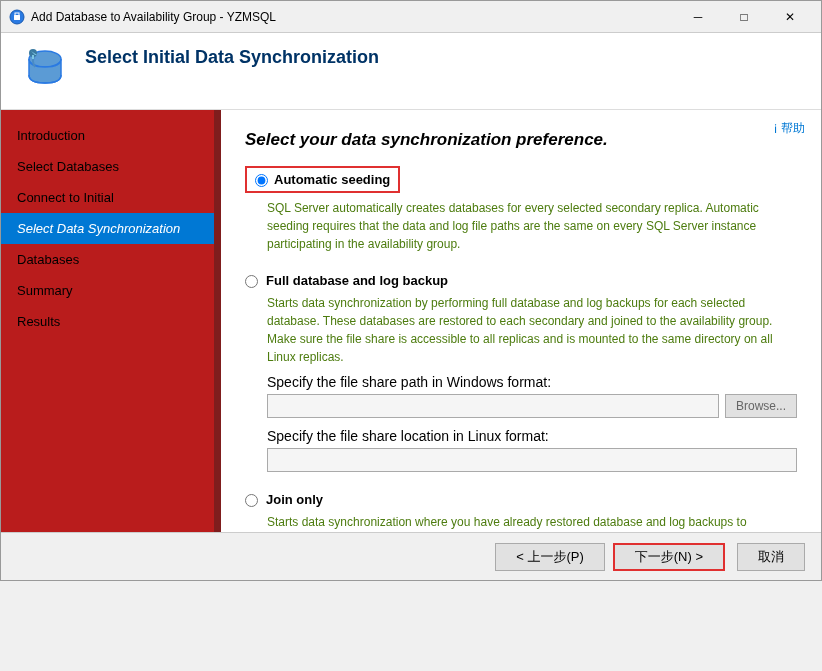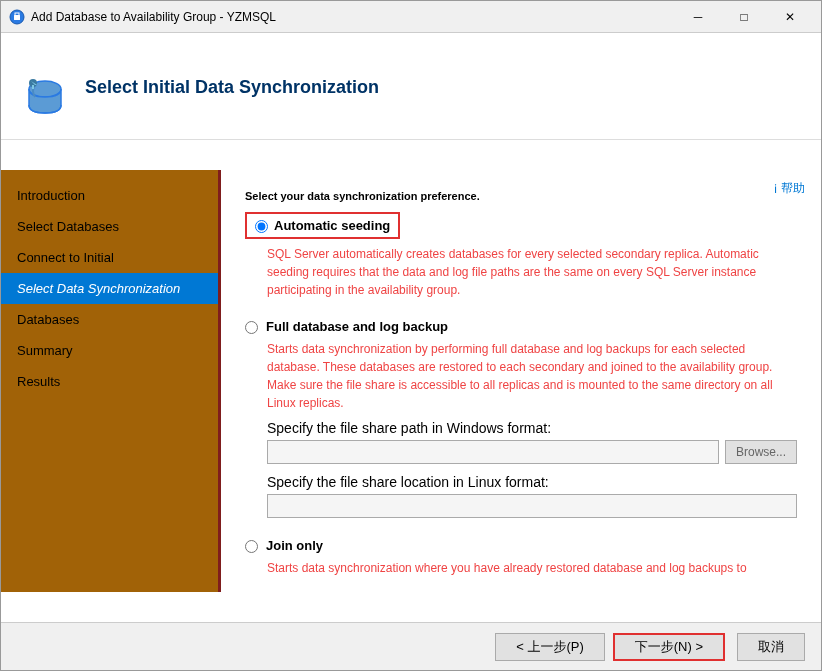--- a/index.html
+++ b/index.html
@@ -1,46 +1,46 @@
 <!DOCTYPE html>
 <html><head>
   <meta charset="utf-8">
   <style>
     * { box-sizing: border-box; margin: 0; padding: 0; }
     body { font-family: 'Segoe UI', Arial, sans-serif; font-size: 13px; background: #f0f0f0; color: #000; width: 822px; height: 671px; overflow: hidden; }
 
-    .window { width: 822px; height: 671px; background: #fff; border: 1px solid #999; display: flex; flex-direction: column; gap: 30px; }
+    .window { width: 822px; height: 581px; background: #fff; border: 1px solid #999; display: flex; flex-direction: column; }
 
     .title-bar { background: #f0f0f0; height: 32px; display: flex; align-items: center; padding: 0 8px; border-bottom: 1px solid #ccc; flex-shrink: 0; }
     .title-bar-icon { width: 16px; height: 16px; margin-right: 6px; }
     .title-bar-title { flex: 1; font-size: 12px; color: #000; }
     .title-bar-buttons { display: flex; gap: 0; }
     .title-bar-btn { width: 46px; height: 32px; border: none; background: transparent; cursor: pointer; font-size: 12px; display: flex; align-items: center; justify-content: center; }
 
     .header-area { background: #fff; padding: 14px 20px 14px 20px; display: flex; align-items: flex-start; border-bottom: 1px solid #ddd; flex-shrink: 0; }
     .header-icon { width: 48px; height: 48px; margin-right: 16px; }
     .header-title { font-size: 18px; font-weight: 600; color: #003366; }
 
     .main-area { display: flex; flex: 1; overflow: hidden; }
 
-    .sidebar { width: 220px; background: #a16207; border-right: 3px solid #7f1d1d; flex-shrink: 0; padding-top: 10px; }
+    .sidebar { width: 220px; background: #b91c1c; border-right: 7px solid #7f1d1d; flex-shrink: 0; padding-top: 10px; }
     .sidebar-item { padding: 8px 16px; font-size: 13px; cursor: pointer; color: #000; }
     .sidebar-item.active { background: #0078d4; color: #fff; font-style: italic; }
 
     .content-area { flex: 1; overflow-y: auto; padding: 20px 24px; background: #fff; position: relative; }
 
     .help-link { position: absolute; top: 10px; right: 16px; color: #0078d4; font-size: 12px; cursor: pointer; display: flex; align-items: center; gap: 4px; }
 
-    .content-heading { font-size: 11px; font-weight: 700; margin-bottom: 10px; }
+    .content-heading { font-size: 17px; font-weight: 700; margin-bottom: 16px; font-style: italic; }
 
     .option-block { margin-bottom: 20px; }
     .option-row { display: flex; align-items: flex-start; gap: 8px; margin-bottom: 6px; }
     .option-row input[type="radio"] { margin-top: 2px; flex-shrink: 0; }
     .option-label { font-weight: 700; font-size: 13px; }
-    .option-desc { font-size: 12px; color: #ef4444; line-height: 1.5; margin-left: 22px; margin-bottom: 8px; }
+    .option-desc { font-size: 12px; color: #4d7c0f; line-height: 1.5; margin-left: 22px; margin-bottom: 8px; }
 
     .radio-selected-box { border: 2px solid #e03030; padding: 4px 8px; display: inline-flex; align-items: center; gap: 6px; background: #fff; }
 
     .field-label { font-size: 14px; margin-bottom: 4px; margin-left: 22px; margin-top: 8px; }
     .field-row { display: flex; gap: 6px; margin-left: 22px; margin-bottom: 10px; }
     .field-input { flex: 1; height: 24px; border: 1px solid #aaa; background: #f5f5f5; padding: 0 4px; font-size: 12px; }
     .browse-btn { height: 24px; padding: 0 10px; background: #e1e1e1; border: 1px solid #aaa; font-size: 12px; cursor: pointer; color: #666; }
 
     .footer { height: 48px; background: #f0f0f0; border-top: 1px solid #ccc; display: flex; align-items: center; justify-content: flex-end; padding: 0 16px; gap: 8px; flex-shrink: 0; }
     .footer-btn { height: 28px; padding: 0 20px; border: 1px solid #aaa; background: #e1e1e1; font-size: 13px; cursor: pointer; }

